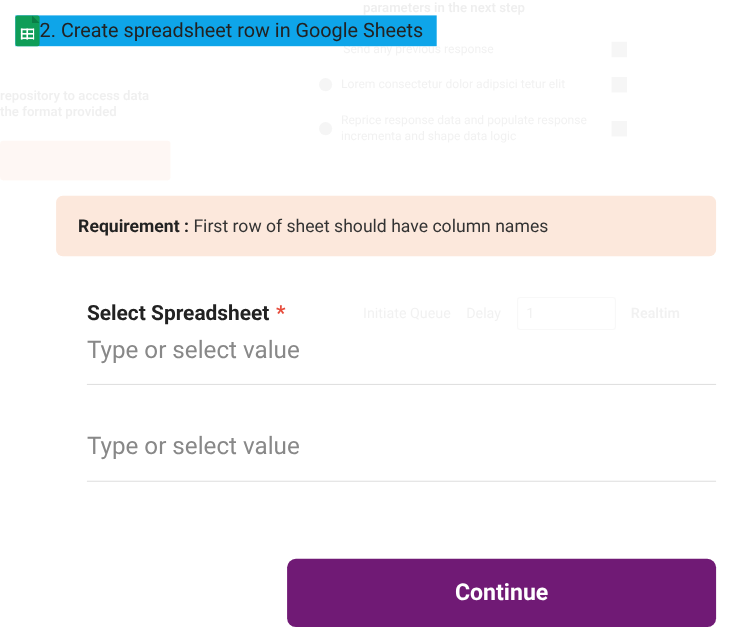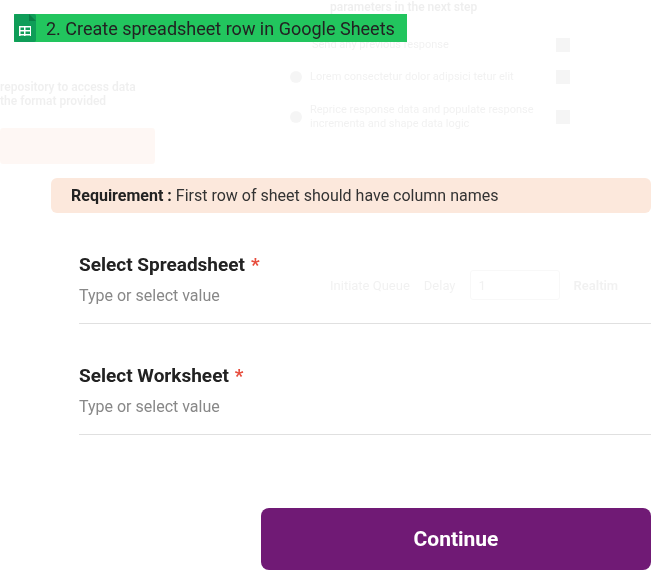--- a/index.html
+++ b/index.html
@@ -97,22 +97,21 @@
       padding-left: 8px;
     }
     
     
     .header {
       position: absolute;
       top: 14px;
       left: 14px;
       display: flex;
       align-items: center;
-      gap: 10px;
-      background: #22c55e;
+      background: #0ea5e9;
       padding-right: 12px;
       z-index: 5;
     }
     .sheets-icon {
       width: 22px;
       height: 28px;
       background: #0f9d58;
       border-radius: 2px;
       position: relative;
     }
@@ -152,21 +151,21 @@
       position: absolute;
       top: 178px;
       left: 51px;
       right: 17px;
       z-index: 10;
     }
     
     .requirement-banner {
       background: #fce8dc;
       border-radius: 6px;
-      padding: 8px 20px;
+      padding: 18px 20px;
       font-size: 16px;
       color: #333;
     }
     .requirement-label {
       font-weight: 700;
       color: #222;
     }
     
     .field-group {
       margin-top: 40px;
@@ -181,21 +180,21 @@
       margin-bottom: 6px;
     }
     .required {
       color: #e74c3c;
       margin-left: 6px;
     }
     .field-input {
       width: 100%;
       border: none;
       outline: none;
-      font-size: 16px;
+      font-size: 22px;
       color: #999;
       font-family: inherit;
       padding: 4px 0;
       background: transparent;
     }
     .field-input::placeholder {
       color: #888;
     }
     
     .continue-button {
@@ -267,20 +266,17 @@
   </div>
 
   <div class="field-group">
     <div class="field-label">
       <span>Select Spreadsheet</span><span class="required">*</span>
     </div>
     <input type="text" class="field-input" placeholder="Type or select value" style="">
   </div>
 
   <div class="field-group">
-    <div class="field-label">
-      <span>Select Worksheet</span><span class="required">*</span>
-    </div>
     <input type="text" class="field-input" placeholder="Type or select value" style="">
   </div>
 </div>
 
 <button class="continue-button">Continue</button>
 
 </body></html>

